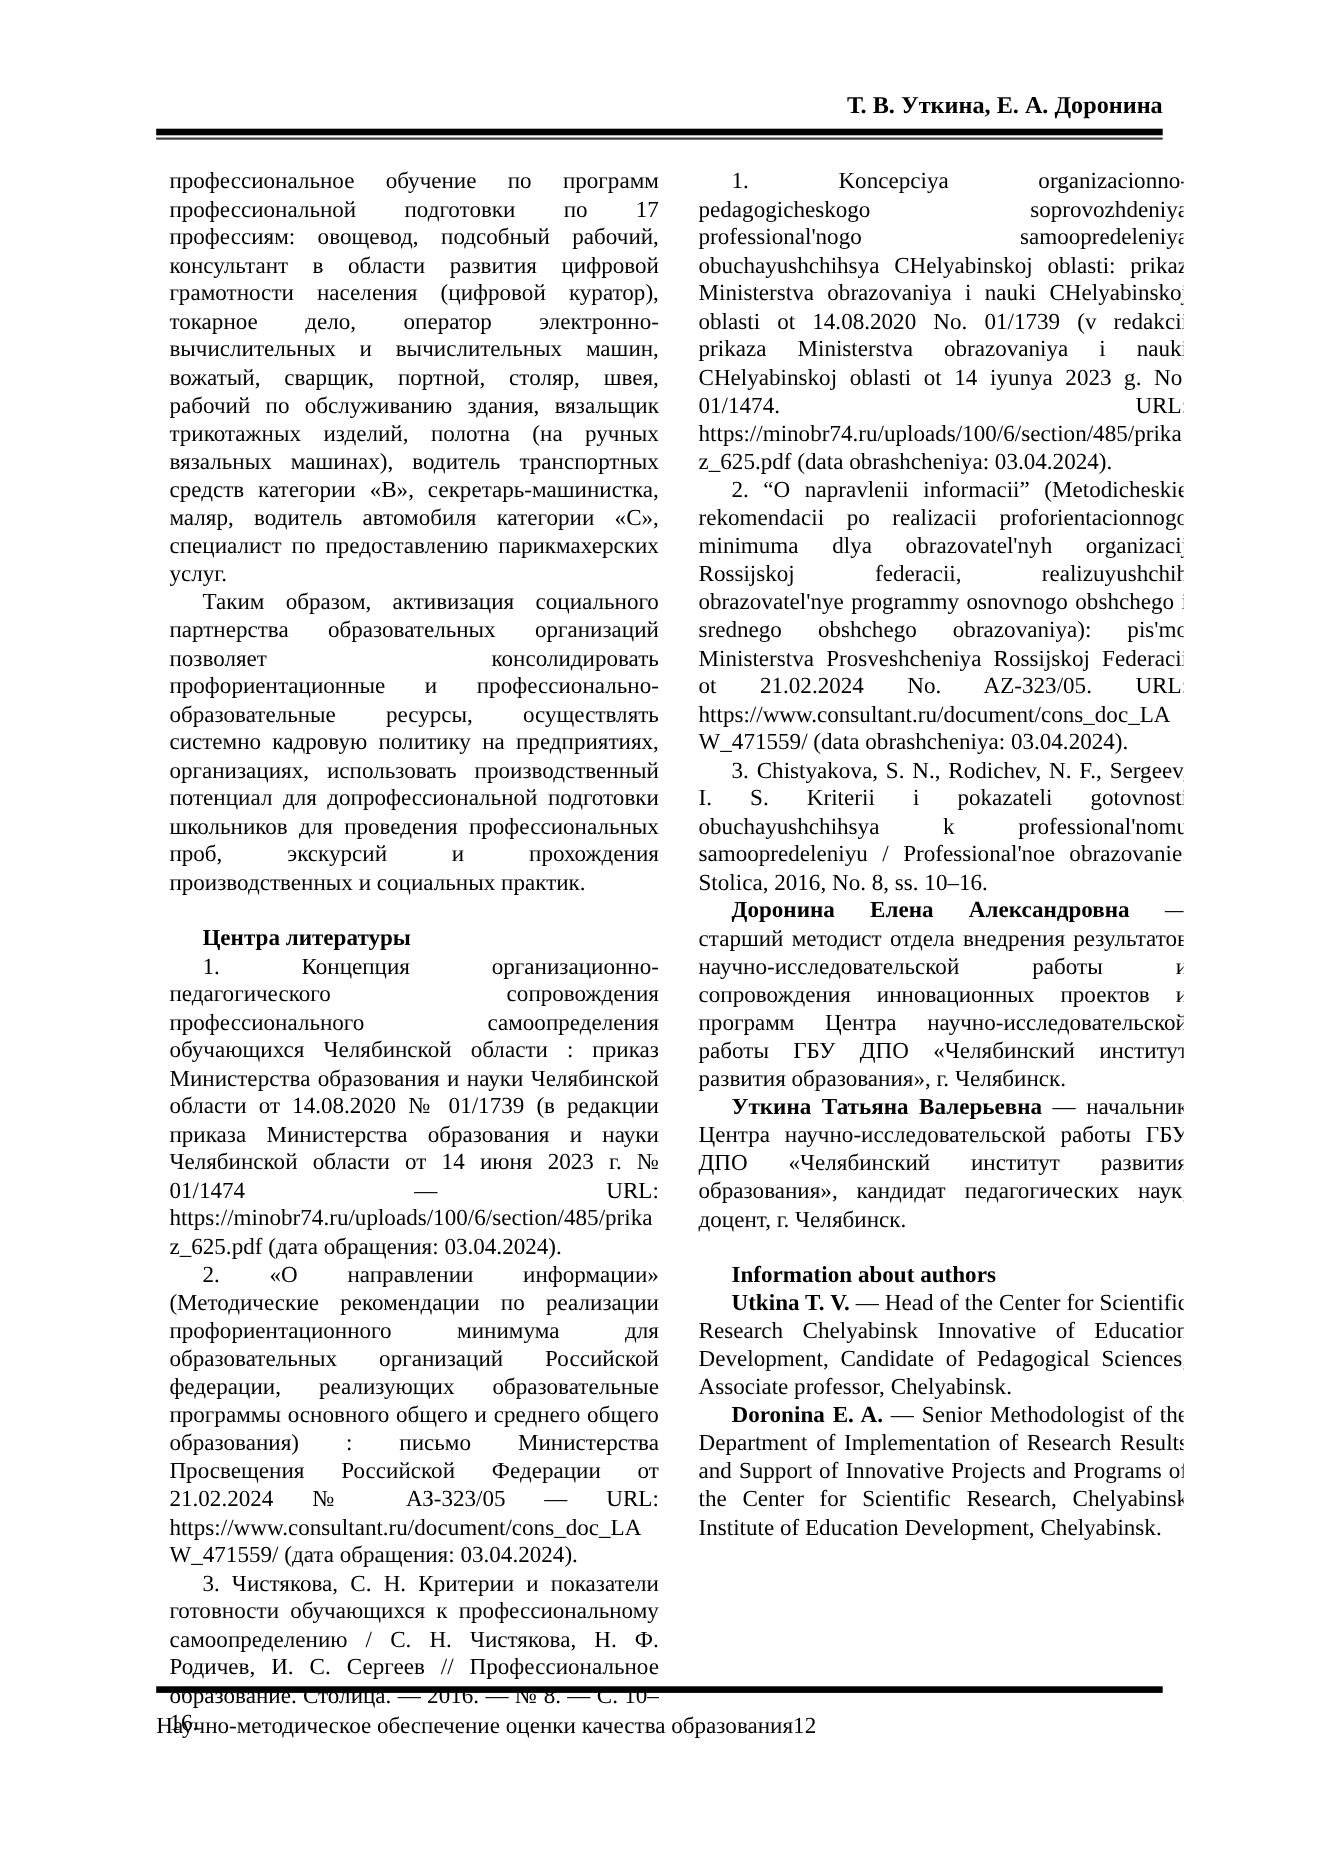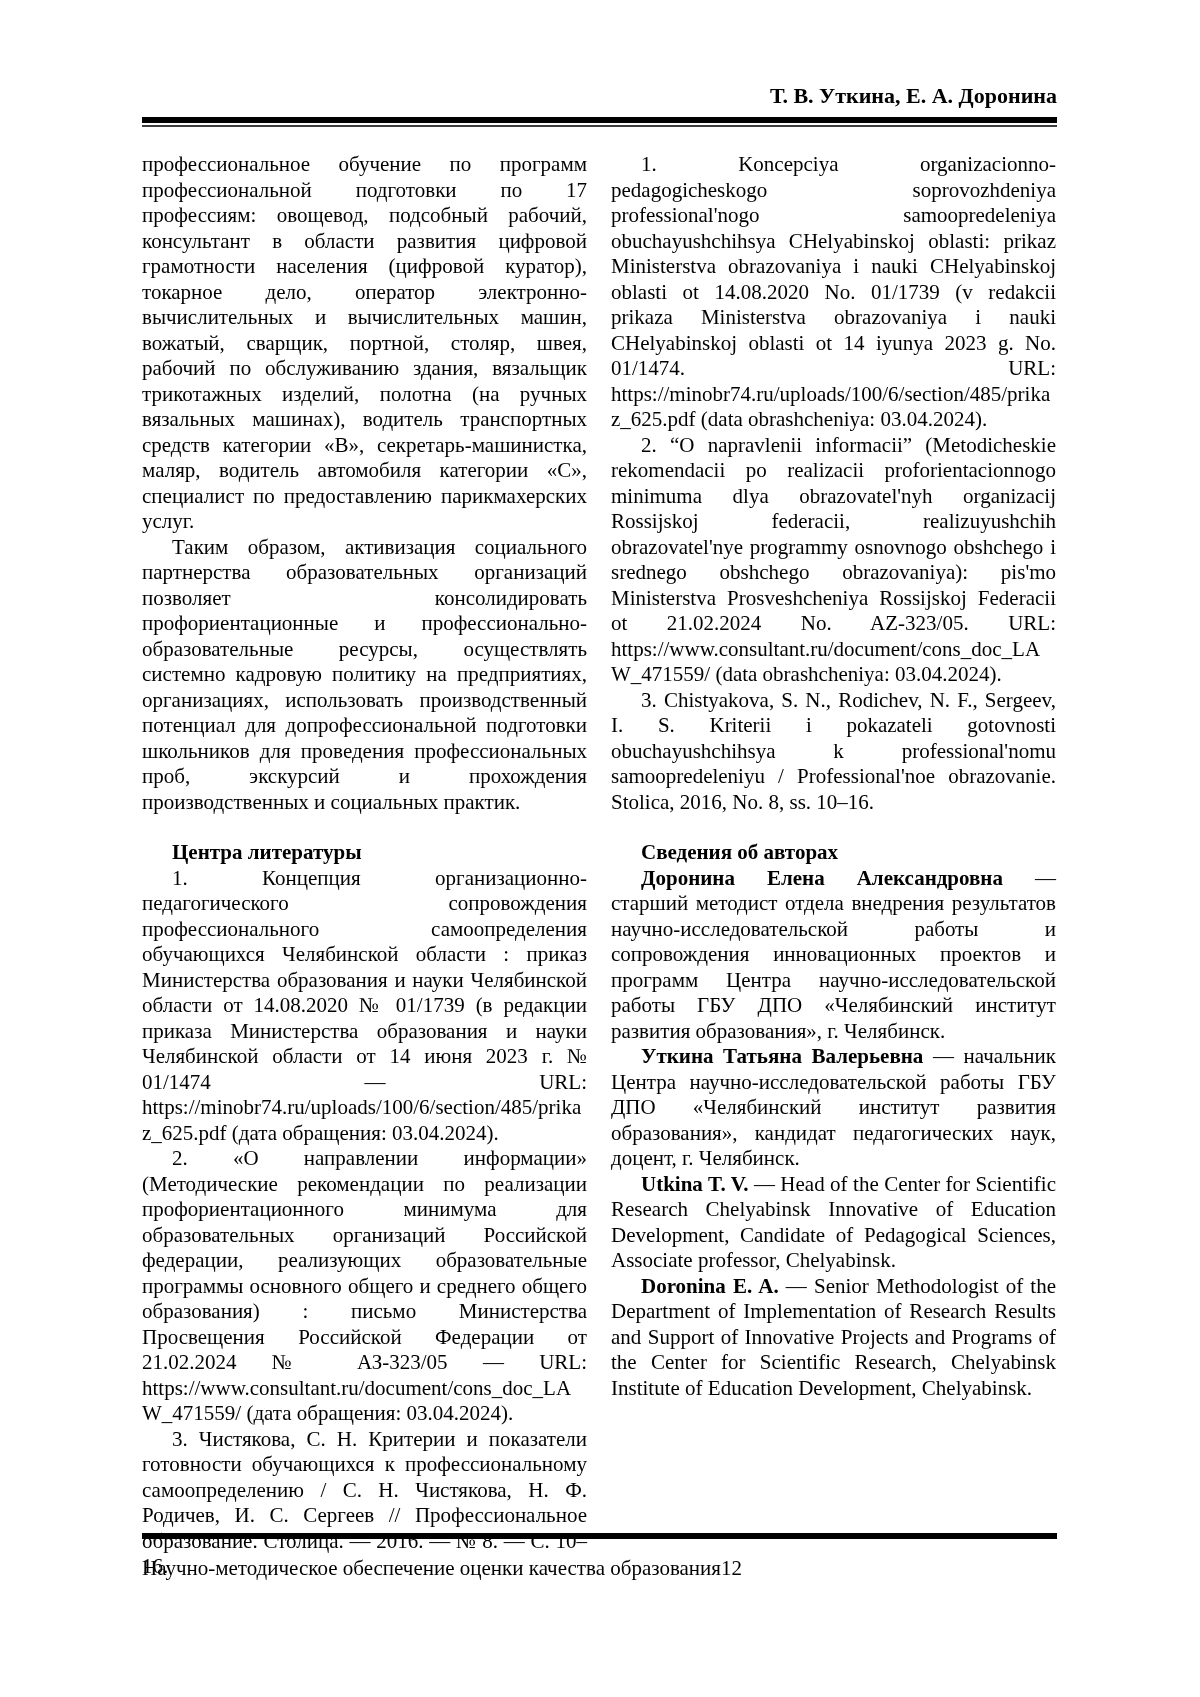--- a/index.html
+++ b/index.html
@@ -21,20 +21,21 @@
   }
   .rule-thick { height:6px; background:#000; margin-top:9px; }
   .rule-thin  { height:2px; background:#3d3d3d; margin-top:2px; }
   .columns { display:flex; gap:24px; margin-top:25px; }
   .col {
     width:445px; min-width:445px;
     font-size:21px;
     line-height:25.5px;
     text-align:justify;
     text-justify:inter-word;
+    margin-left:12px;
   }
   .col p { margin:0; text-indent:30px; overflow-wrap:anywhere; }
   .col p.continued { text-indent:0; }
   .sec-heading {
     font-weight:700;
     text-indent:30px;
     margin:25px 0 0 0;
     font-size:21px;
     line-height:25.5px;
   }
@@ -68,28 +69,28 @@
         <p>1. Концепция организационно-педагогического сопровождения профессионального самоопределения обучающихся Челябинской области : приказ Министерства образования и науки Челябинской области от 14.08.2020 № 01/1739 (в редакции приказа Министерства образования и науки Челябинской области от 14 июня 2023 г. № 01/1474 — URL: https://minobr74.ru/uploads/100/6/section/485/prikaz_625.pdf (дата обращения: 03.04.2024).</p>
         <p>2. «О направлении информации» (Методические рекомендации по реализации профориентационного минимума для образовательных организаций Российской федерации, реализующих образовательные программы основного общего и среднего общего образования) : письмо Министерства Просвещения Российской Федерации от 21.02.2024 № АЗ-323/05 — URL: https://www.consultant.ru/document/cons_doc_LAW_471559/ (дата обращения: 03.04.2024).</p>
         <p>3. Чистякова, С. Н. Критерии и показатели готовности обучающихся к профессиональному самоопределению / С. Н. Чистякова, Н. Ф. Родичев, И. С. Сергеев // Профессиональное образование. Столица. — 2016. — № 8. — С. 10–16.</p>
       </div>
 
       <div class="col">
         <p>1. Koncepciya organizacionno-pedagogicheskogo soprovozhdeniya professional'nogo samoopredeleniya obuchayushchihsya CHelyabinskoj oblasti: prikaz Ministerstva obrazovaniya i nauki CHelyabinskoj oblasti ot 14.08.2020 No. 01/1739 (v redakcii prikaza Ministerstva obrazovaniya i nauki CHelyabinskoj oblasti ot 14 iyunya 2023 g. No. 01/1474. URL: https://minobr74.ru/uploads/100/6/section/485/prikaz_625.pdf (data obrashcheniya: 03.04.2024).</p>
         <p>2. “O napravlenii informacii” (Metodicheskie rekomendacii po realizacii proforientacionnogo minimuma dlya obrazovatel'nyh organizacij Rossijskoj federacii, realizuyushchih obrazovatel'nye programmy osnovnogo obshchego i srednego obshchego obrazovaniya): pis'mo Ministerstva Prosveshcheniya Rossijskoj Federacii ot 21.02.2024 No. AZ-323/05. URL: https://www.consultant.ru/document/cons_doc_LAW_471559/ (data obrashcheniya: 03.04.2024).</p>
         <p>3. Chistyakova, S. N., Rodichev, N. F., Sergeev, I. S. Kriterii i pokazateli gotovnosti obuchayushchihsya k professional'nomu samoopredeleniyu / Professional'noe obrazovanie. Stolica, 2016, No. 8, ss. 10–16.</p>
 
-        <div class="sec-heading">Сведения об авторах</div>
         <p>
           <span class="b">Доронина Елена Александровна</span><span> — старший методист отдела внедрения результатов научно-исследовательской работы и сопровождения инновационных проектов и программ Центра научно-исследовательской работы ГБУ ДПО «Челябинский институт развития образования», г. Челябинск.</span>
         </p>
         <p>
           <span class="b">Уткина Татьяна Валерьевна</span><span> — начальник Центра научно-исследовательской работы ГБУ ДПО «Челябинский институт развития образования», кандидат педагогических наук, доцент, г. Челябинск.</span>
         </p>
 
+        <div class="sec-heading">Information about authors</div>
         <p>
           <span class="b">Utkina T. V.</span><span> — Head of the Center for Scientific Research Chelyabinsk Innovative of Education Development, Candidate of Pedagogical Sciences, Associate professor, Chelyabinsk.</span>
         </p>
         <p>
           <span class="b">Doronina E. A.</span><span> — Senior Methodologist of the Department of Implementation of Research Results and Support of Innovative Projects and Programs of the Center for Scientific Research, Chelyabinsk Institute of Education Development, Chelyabinsk.</span>
         </p>
       </div>
 
     </div>
   </div>

